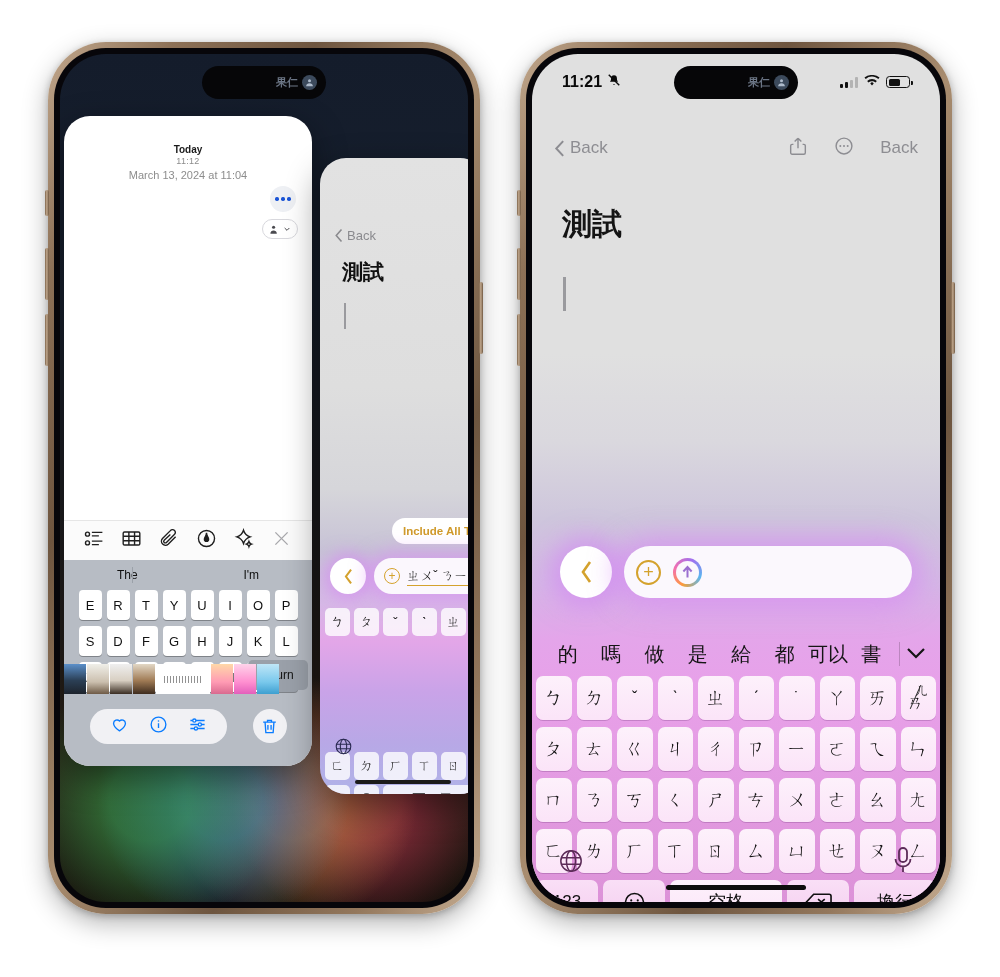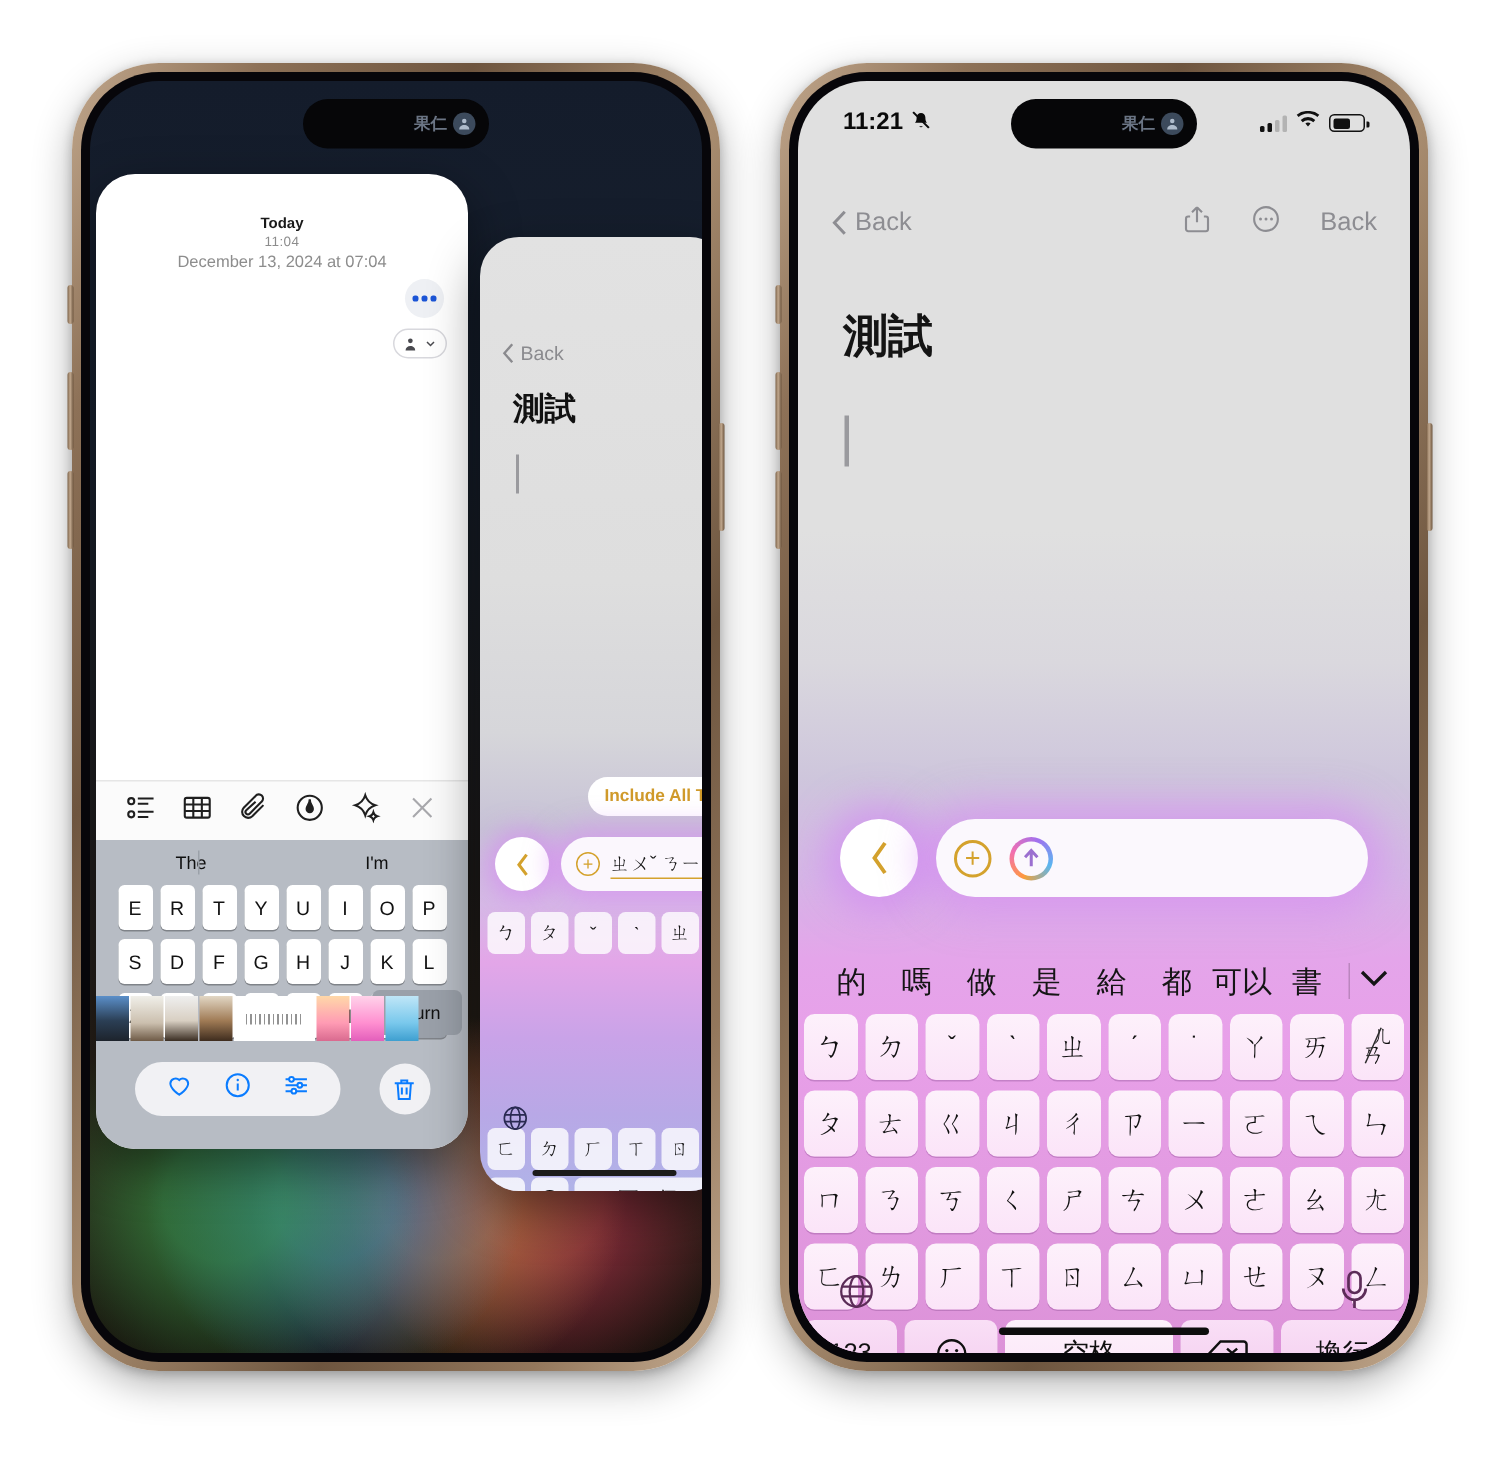--- a/index.html
+++ b/index.html
@@ -262,22 +262,22 @@
           <svg viewBox="0 0 24 24">
               <circle cx="12" cy="7" r="4"></circle>
               <path d="M3 22c0-5 4-8 9-8s9 3 9 8z"></path>
             </svg>
         </span>
       </div>
 
       <div class="card" id="card-back">
         <div class="bc-head">
           <div class="bc-today">Today</div>
-          <div class="bc-time">11:04</div>
-          <div class="bc-date">December 13, 2024 at 07:04</div>
+          <div class="bc-time">11:12</div>
+          <div class="bc-date">March 13, 2024 at 11:04</div>
         </div>
         <div class="bc-ellipsis">
             <i></i>
             <i></i>
             <i></i>
           </div>
         <div class="bc-share">
           <svg viewBox="0 0 24 24">
               <circle cx="10" cy="7" r="3.4" fill="#4a4a4f"></circle>
               <path d="M3 21c0-4.2 3.2-6.6 7-6.6s7 2.4 7 6.6z" fill="#4a4a4f"></path>

